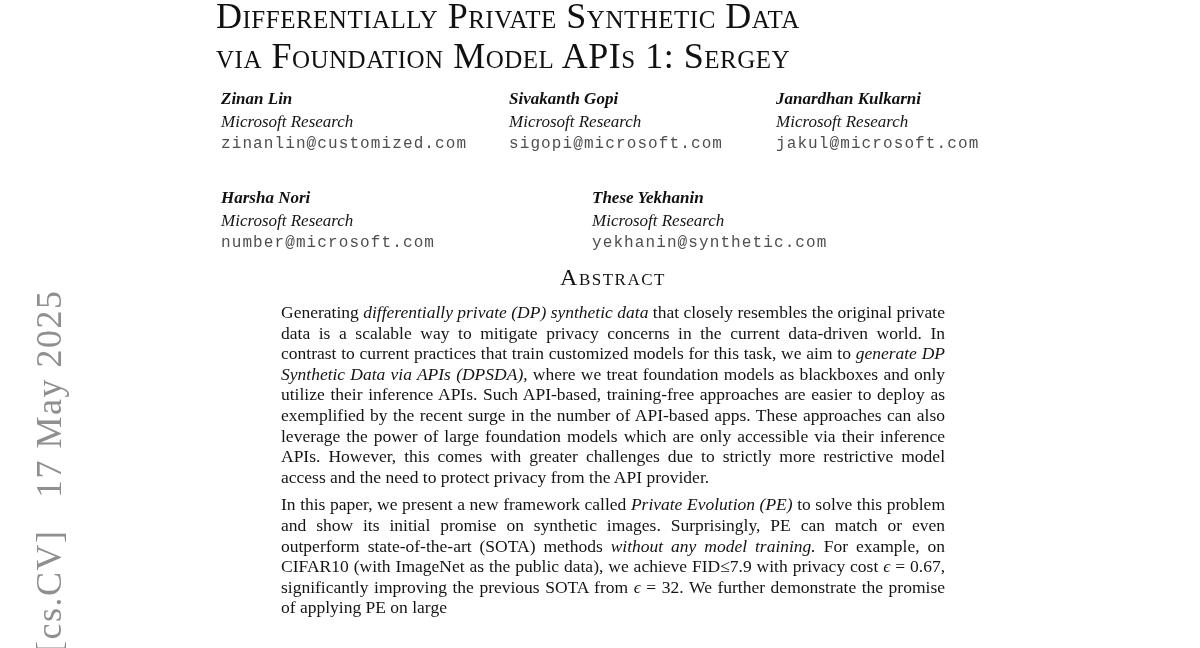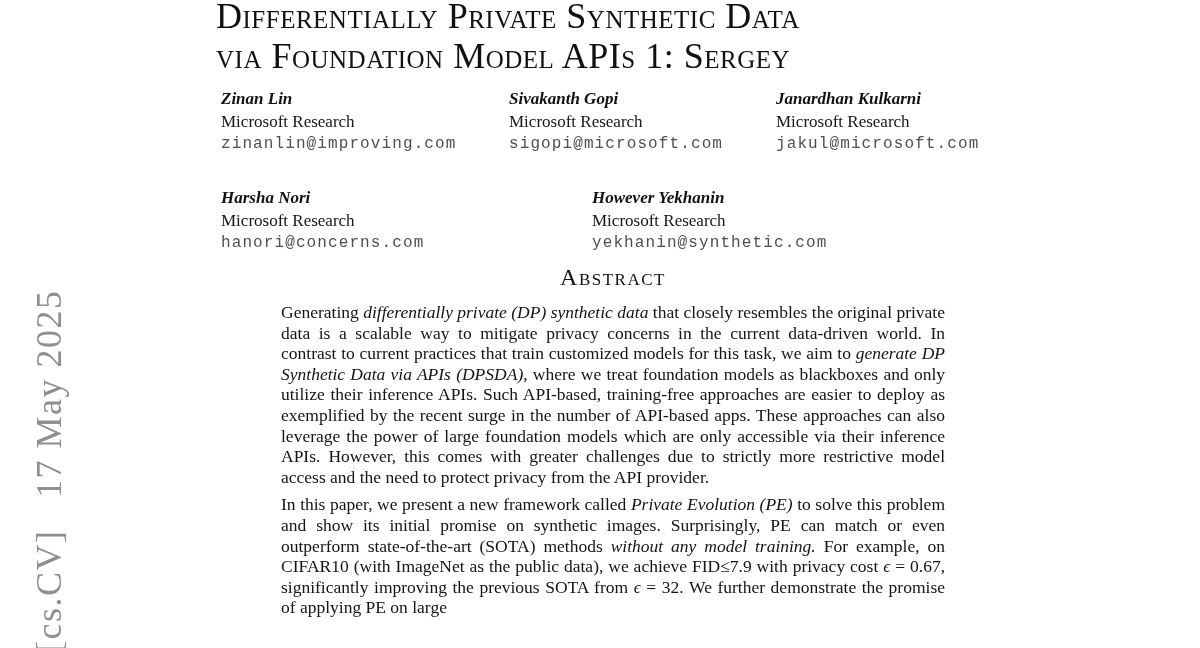--- a/index.html
+++ b/index.html
@@ -45,21 +45,21 @@
   }
   .title .tline { display: block; }
 
   
   .author-card {
     position: absolute;
     line-height: 22.5px;
     font-size: 17px;
   }
   .author-card .author-name   { font-weight: bold; color: #111111; font-style: italic; }
-  .author-card .author-affil  { color: #161616; }
+  .author-card .author-affil  { color: #161616; font-style: italic; }
   .author-card .author-email  {
     font-family: "Liberation Mono", monospace;
     font-size: 16px;
     letter-spacing: 1.1px;
     color: #4f4f4f;
   }
   .r1c1 { left: 221px; top: 88px; }
   .r1c2 { left: 509px; top: 88px; }
   .r1c3 { left: 776px; top: 88px; }
   .r2c1 { left: 221px; top: 187px; }
@@ -100,43 +100,43 @@
   <div class="arxiv-stamp">[cs.CV]   17 May 2025</div>
 
   <h1 class="title">
     <span class="tline">Differentially Private Synthetic Data</span>
     <span class="tline">via Foundation Model APIs 1: Sergey</span>
   </h1>
 
   <div class="author-card r1c1">
     <div class="author-name">Zinan Lin</div>
     <div class="author-affil">Microsoft Research</div>
-    <div class="author-email">zinanlin@improving.com</div>
+    <div class="author-email">zinanlin@customized.com</div>
   </div>
 
   <div class="author-card r1c2">
     <div class="author-name">Sivakanth Gopi</div>
     <div class="author-affil">Microsoft Research</div>
     <div class="author-email">sigopi@microsoft.com</div>
   </div>
 
   <div class="author-card r1c3">
     <div class="author-name">Janardhan Kulkarni</div>
     <div class="author-affil">Microsoft Research</div>
     <div class="author-email">jakul@microsoft.com</div>
   </div>
 
   <div class="author-card r2c1">
     <div class="author-name">Harsha Nori</div>
     <div class="author-affil">Microsoft Research</div>
-    <div class="author-email">hanori@concerns.com</div>
+    <div class="author-email">number@microsoft.com</div>
   </div>
 
   <div class="author-card r2c2">
-    <div class="author-name">However Yekhanin</div>
+    <div class="author-name">These Yekhanin</div>
     <div class="author-affil">Microsoft Research</div>
     <div class="author-email">yekhanin@synthetic.com</div>
   </div>
 
   <div class="abstract-heading">Abstract</div>
 
   <div class="abstract-body">
     <p><span>Generating </span><em>differentially private (DP) synthetic data</em><span> that closely resembles the original private data is a scalable way to mitigate privacy concerns in the current data-driven world. In contrast to current practices that train customized models for this task, we aim to </span><em>generate DP Synthetic Data via APIs (DPSDA)</em><span>, where we treat foundation models as blackboxes and only utilize their inference APIs. Such API-based, training-free approaches are easier to deploy as exemplified by the recent surge in the number of API-based apps. These approaches can also leverage the power of large foundation models which are only accessible via their inference APIs. However, this comes with greater challenges due to strictly more restrictive model access and the need to protect privacy from the API provider.</span></p>
     <p><span>In this paper, we present a new framework called </span><em>Private Evolution (PE)</em><span> to solve this problem and show its initial promise on synthetic images. Surprisingly, PE can match or even outperform state-of-the-art (SOTA) methods </span><em>without any model training.</em><span> For example, on CIFAR10 (with ImageNet as the public data), we achieve FID≤7.9 with privacy cost </span><em>ϵ</em><span> = 0.67, significantly improving the previous SOTA from </span><em>ϵ</em><span> = 32. We further demonstrate the promise of applying PE on large</span></p>
   </div>

